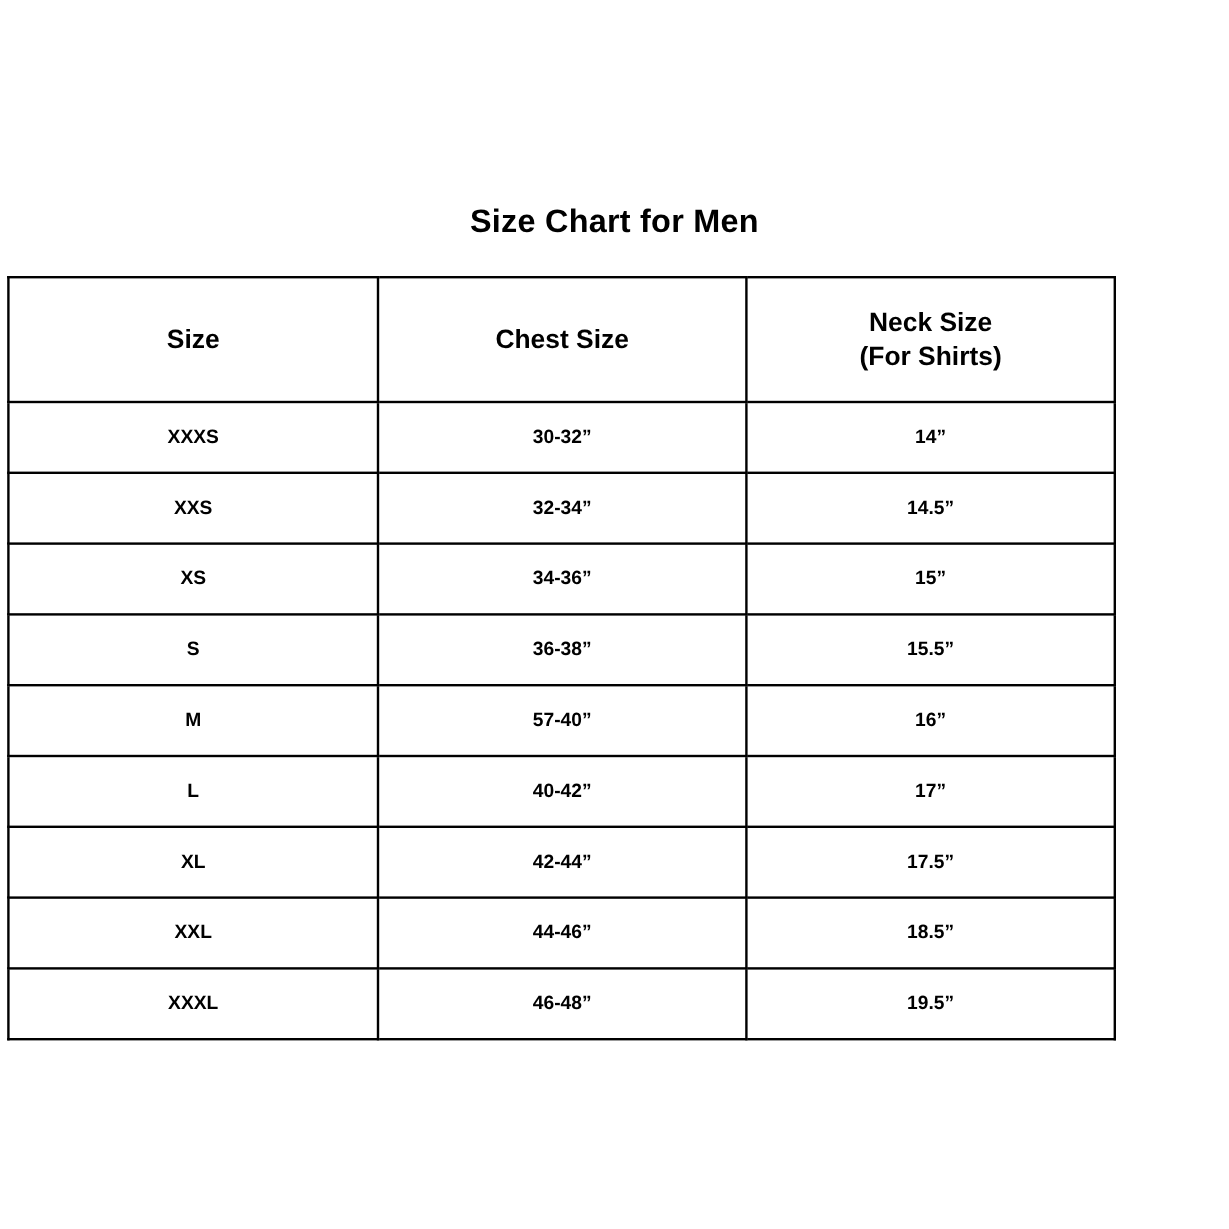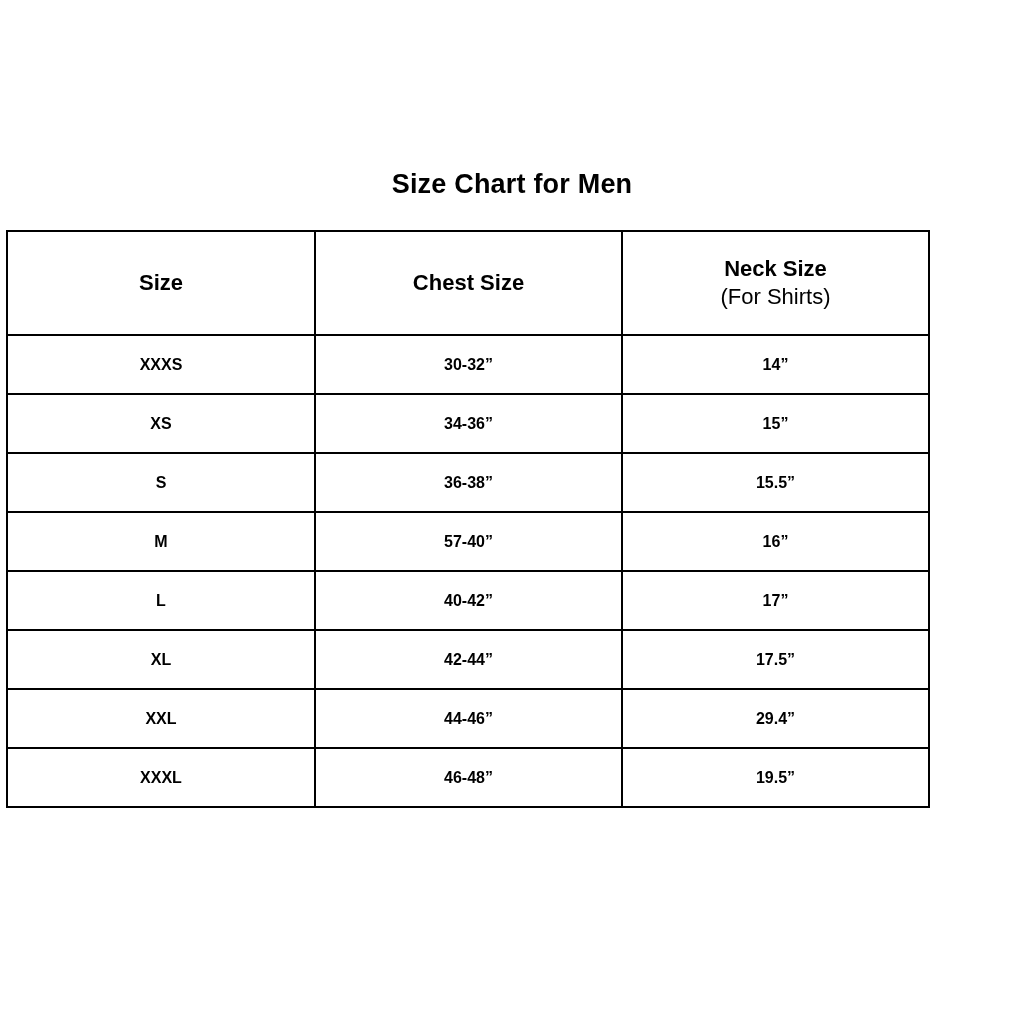--- a/index.html
+++ b/index.html
@@ -58,21 +58,21 @@
     font-size: 16px;
     height: 53px;
     padding: 2px 6px;
   }
   col.col-size { width: 308px; }
   col.col-chest { width: 307px; }
   col.col-neck { width: 307px; }
   .sub-line {
     display: block;
     font-size: 22px;
-    font-weight: normal;
+    font-weight: bold;
     text-align: center;
   }
 </style>
 </head>
 <body>
 
 <div class="page">
 
   <div class="chart-title">Size Chart for Men</div>
 
@@ -97,20 +97,25 @@
           </th>
         </tr>
       </thead>
       <tbody>
         <tr>
           <td>XXXS</td>
           <td>30-32”</td>
           <td>14”</td>
         </tr>
         <tr>
+          <td>XXS</td>
+          <td>32-34”</td>
+          <td>14.5”</td>
+        </tr>
+        <tr>
           <td>XS</td>
           <td>34-36”</td>
           <td>15”</td>
         </tr>
         <tr>
           <td>S</td>
           <td>36-38”</td>
           <td>15.5”</td>
         </tr>
         <tr>
@@ -124,21 +129,21 @@
           <td>17”</td>
         </tr>
         <tr>
           <td>XL</td>
           <td>42-44”</td>
           <td>17.5”</td>
         </tr>
         <tr>
           <td>XXL</td>
           <td>44-46”</td>
-          <td>29.4”</td>
+          <td>18.5”</td>
         </tr>
         <tr>
           <td>XXXL</td>
           <td>46-48”</td>
           <td>19.5”</td>
         </tr>
       </tbody>
     </table>
   </div>
 

